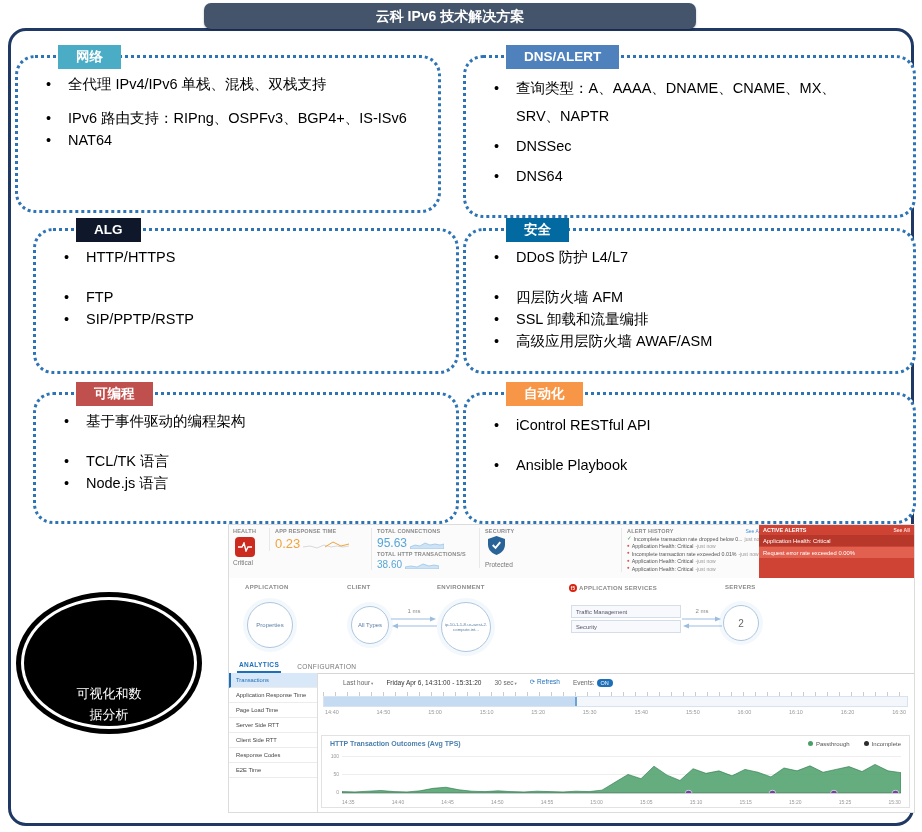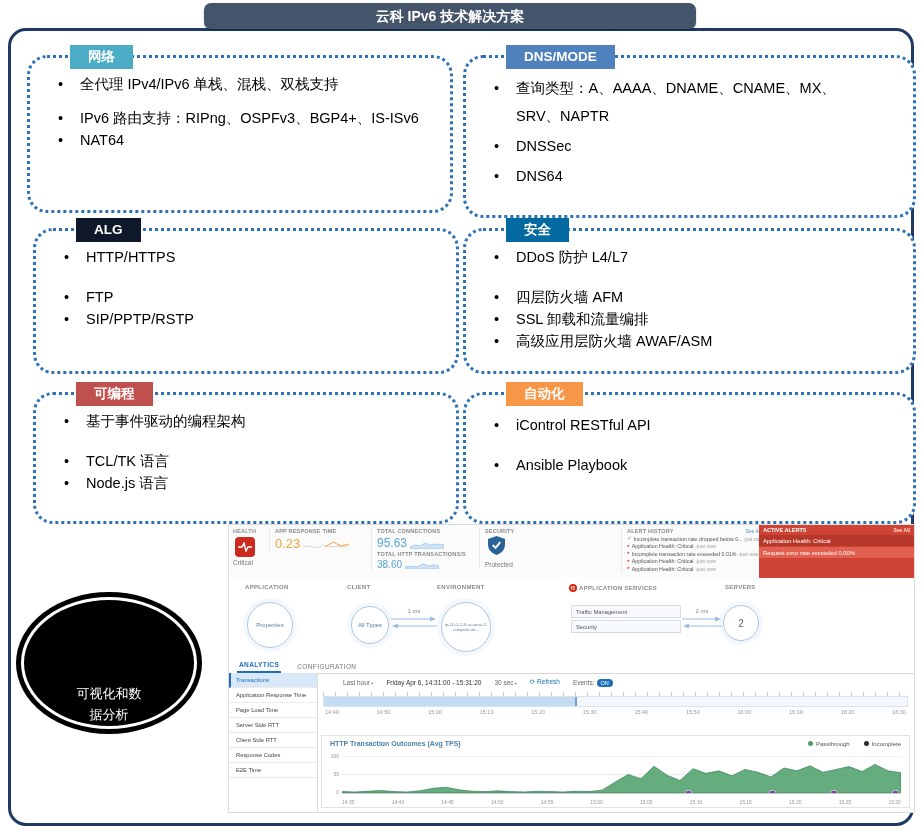--- a/index.html
+++ b/index.html
@@ -96,31 +96,31 @@
   .xlabels{position:absolute;left:20px;right:8px;bottom:2px;display:flex;justify-content:space-between;font-size:5px;color:#999;}
   .spark{display:block;}
 </style>
 </head>
 <body>
 
 <div class="slide">
   <div class="frame"></div>
   <div class="title-bar">云科 IPv6 技术解决方案</div>
 
-  <div class="fbox" style="left:27px;top:55px;width:420px;height:152px">
+  <div class="fbox" style="left:15px;top:55px;width:420px;height:152px">
     <div class="tab" style="background: rgb(75, 172, 198);">网络</div>
     <ul>
       <li>全代理 IPv4/IPv6 单栈、混栈、双栈支持</li>
       <li class="g14">IPv6 路由支持：RIPng、OSPFv3、BGP4+、IS-ISv6</li>
       <li>NAT64</li>
     </ul>
   </div>
 
   <div class="fbox dns" style="left:463px;top:55px;width:447px;height:157px">
-    <div class="tab" style="background: rgb(79, 129, 189);">DNS/MODE</div>
+    <div class="tab" style="background: rgb(79, 129, 189);">DNS/ALERT</div>
     <ul class="roomy">
       <li>查询类型：A、AAAA、DNAME、CNAME、MX、SRV、NAPTR</li>
       <li>DNSSec</li>
       <li>DNS64</li>
     </ul>
   </div>
 
   <div class="fbox" style="left:33px;top:228px;width:420px;height:140px">
     <div class="tab" style="background: #0f172a;">ALG</div>
     <ul>

